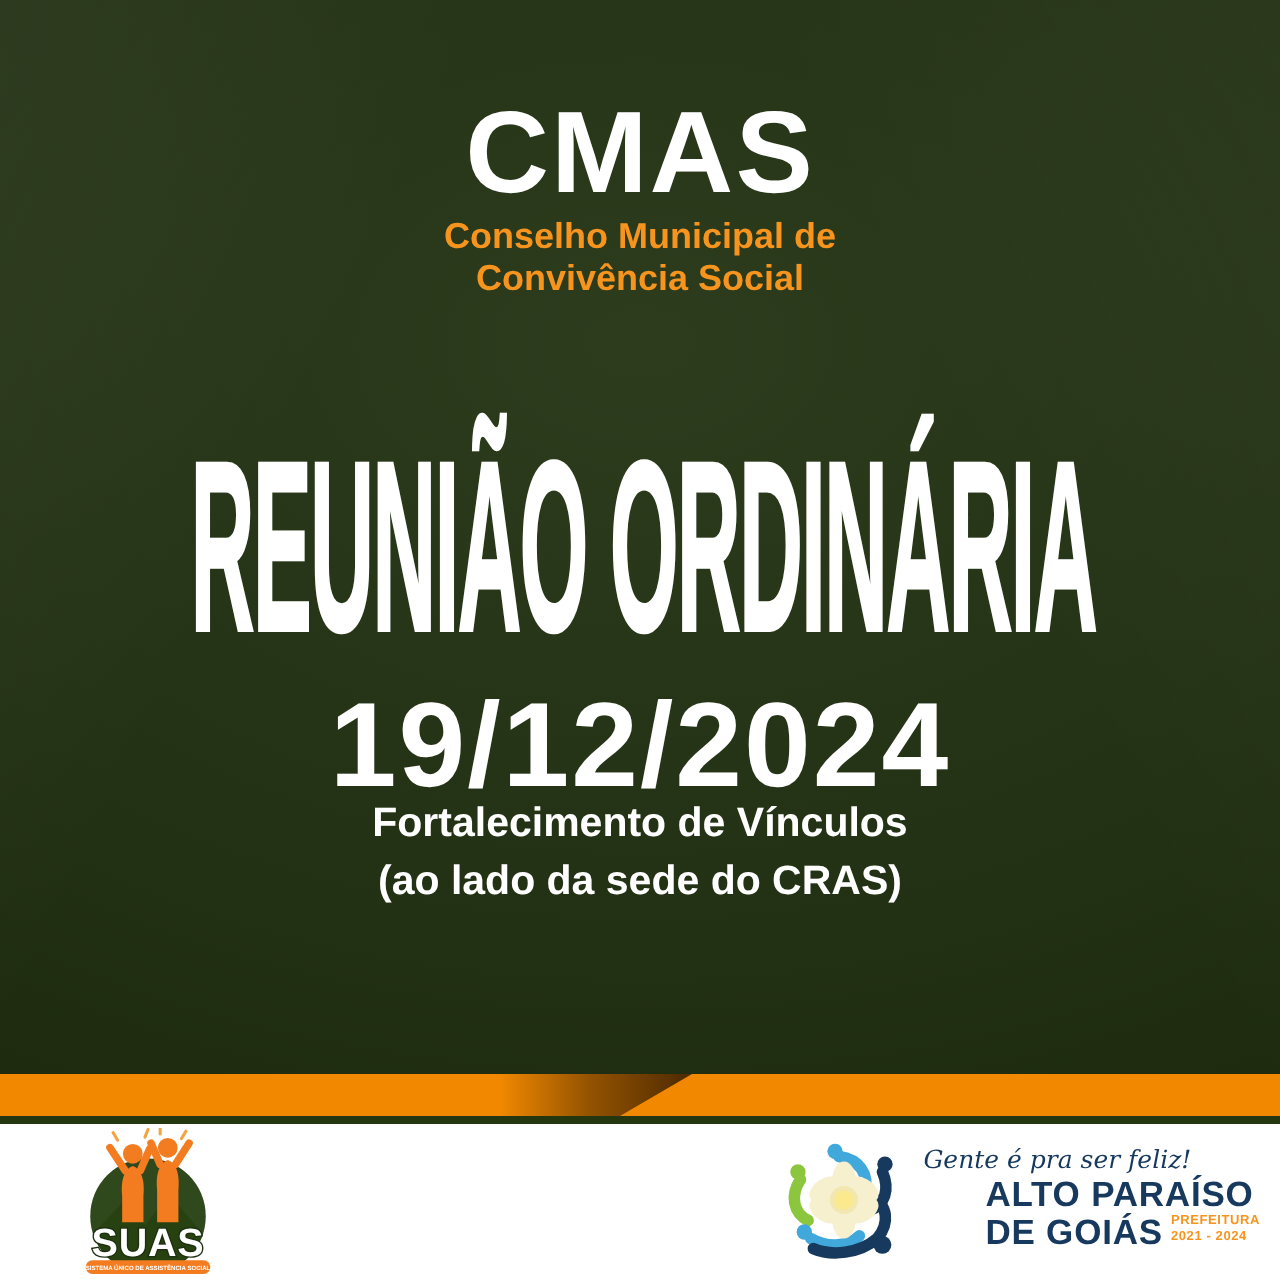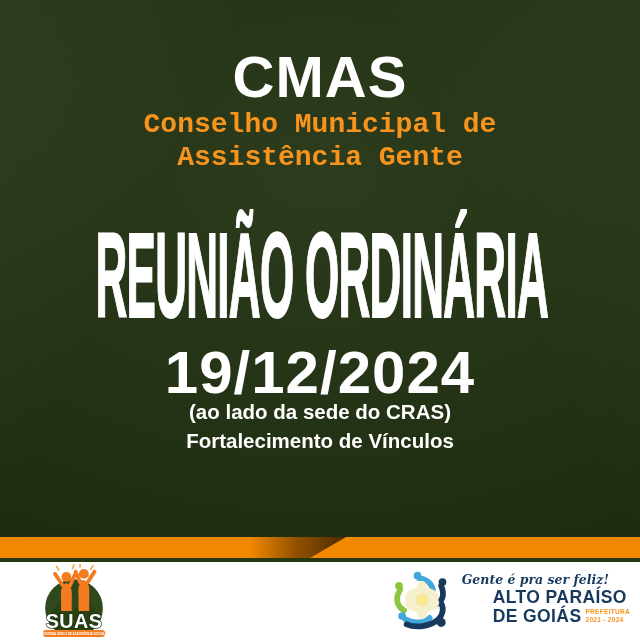--- a/index.html
+++ b/index.html
@@ -18,21 +18,21 @@
       linear-gradient(245deg, rgba(255,255,255,0.04) 0%, rgba(255,255,255,0) 30%),
       var(--bg-green, #20300f);
   }
   .center-text { position:absolute; left:0; width:640px; text-align:center; }
   .cmas-title {
     top:48px; color:#fff; font-size:58px; font-weight:bold;
     letter-spacing:1px; line-height:1;
   }
   .subtitle {
     top:108px; color:var(--accent-orange, #F7941E);
-    font-size:28px; font-weight:bold; line-height:1.18;font-family:Liberation Mono, monospace;
+    font-size:18px; font-weight:bold; line-height:1.18;
   }
   .headline-wrap {
     position:absolute; left:0; top:226px; width:640px; height:100px;
     display:flex; align-items:center; justify-content:flex-end;
   }
   .headline {
     color:#fff; font-weight:bold; font-size:62px; line-height:1;
     white-space:nowrap; letter-spacing:-1px;
     transform:scale(0.71, 1.95); transform-origin:center center;
     -webkit-text-stroke:1px #fff;
@@ -65,57 +65,57 @@
     background:var(--footer-bg, #ffffff);
   }
   .suas-logo { position:absolute; left:36px; top:2px; width:76px; height:76px; }
   .city-logo {
     position:absolute; right:10px; top:3px; height:70px;
     display:flex; align-items:center; gap:2px;
   }
   .flower-icon { width:64px; height:64px; }
   .city-text { display:flex; flex-direction:column; align-items:flex-start; line-height:1; }
   .city-slogan {
-    font-family:"DejaVu Serif", serif; font-style:italic; font-weight:bold;
+    font-family:"DejaVu Serif", serif; font-style:italic; font-weight:normal;
     color:var(--navy, #17395E); font-size:12.5px; margin-bottom:2px; margin-left:6px;
   }
   .city-name {
     color:var(--navy, #17395E); font-weight:bold; font-size:17.5px;
     letter-spacing:0.4px; line-height:1.08;margin-left:37px;
   }
-  .city-row2 { display:flex; align-items:center; gap:4px; }
+  .city-row2 { display:flex; align-items:flex-start; gap:4px; }
   .mandate { display:flex; flex-direction:column; line-height:1.25; padding-bottom:1px; }
   .mandate span {
     color:var(--accent-orange, #F7941E); font-size:6.5px; font-weight:bold;
     letter-spacing:0.3px;
   }
 </style>
 </head>
 <body>
 
 <div class="poster">
 
   <div class="green-area">
 
     <div class="center-text cmas-title">CMAS</div>
 
     <div class="center-text subtitle">
       <span>Conselho Municipal de</span><br>
-      <span>Assistência Gente</span>
+      <span>Convivência Social</span>
     </div>
 
     <div class="headline-wrap">
       <div class="headline">REUNIÃO ORDINÁRIA</div>
     </div>
 
     <div class="center-text meeting-date">19/12/2024</div>
 
     <div class="center-text meeting-details">
+      <span>Fortalecimento de Vínculos</span>
       <span>(ao lado da sede do CRAS)</span>
-      <span>Fortalecimento de Vínculos</span>
     </div>
   </div>
 
   <div class="ribbon">
     <div class="ribbon-fold"></div>
   </div>
   <div class="green-strip"></div>
 
   <div class="footer">
 

